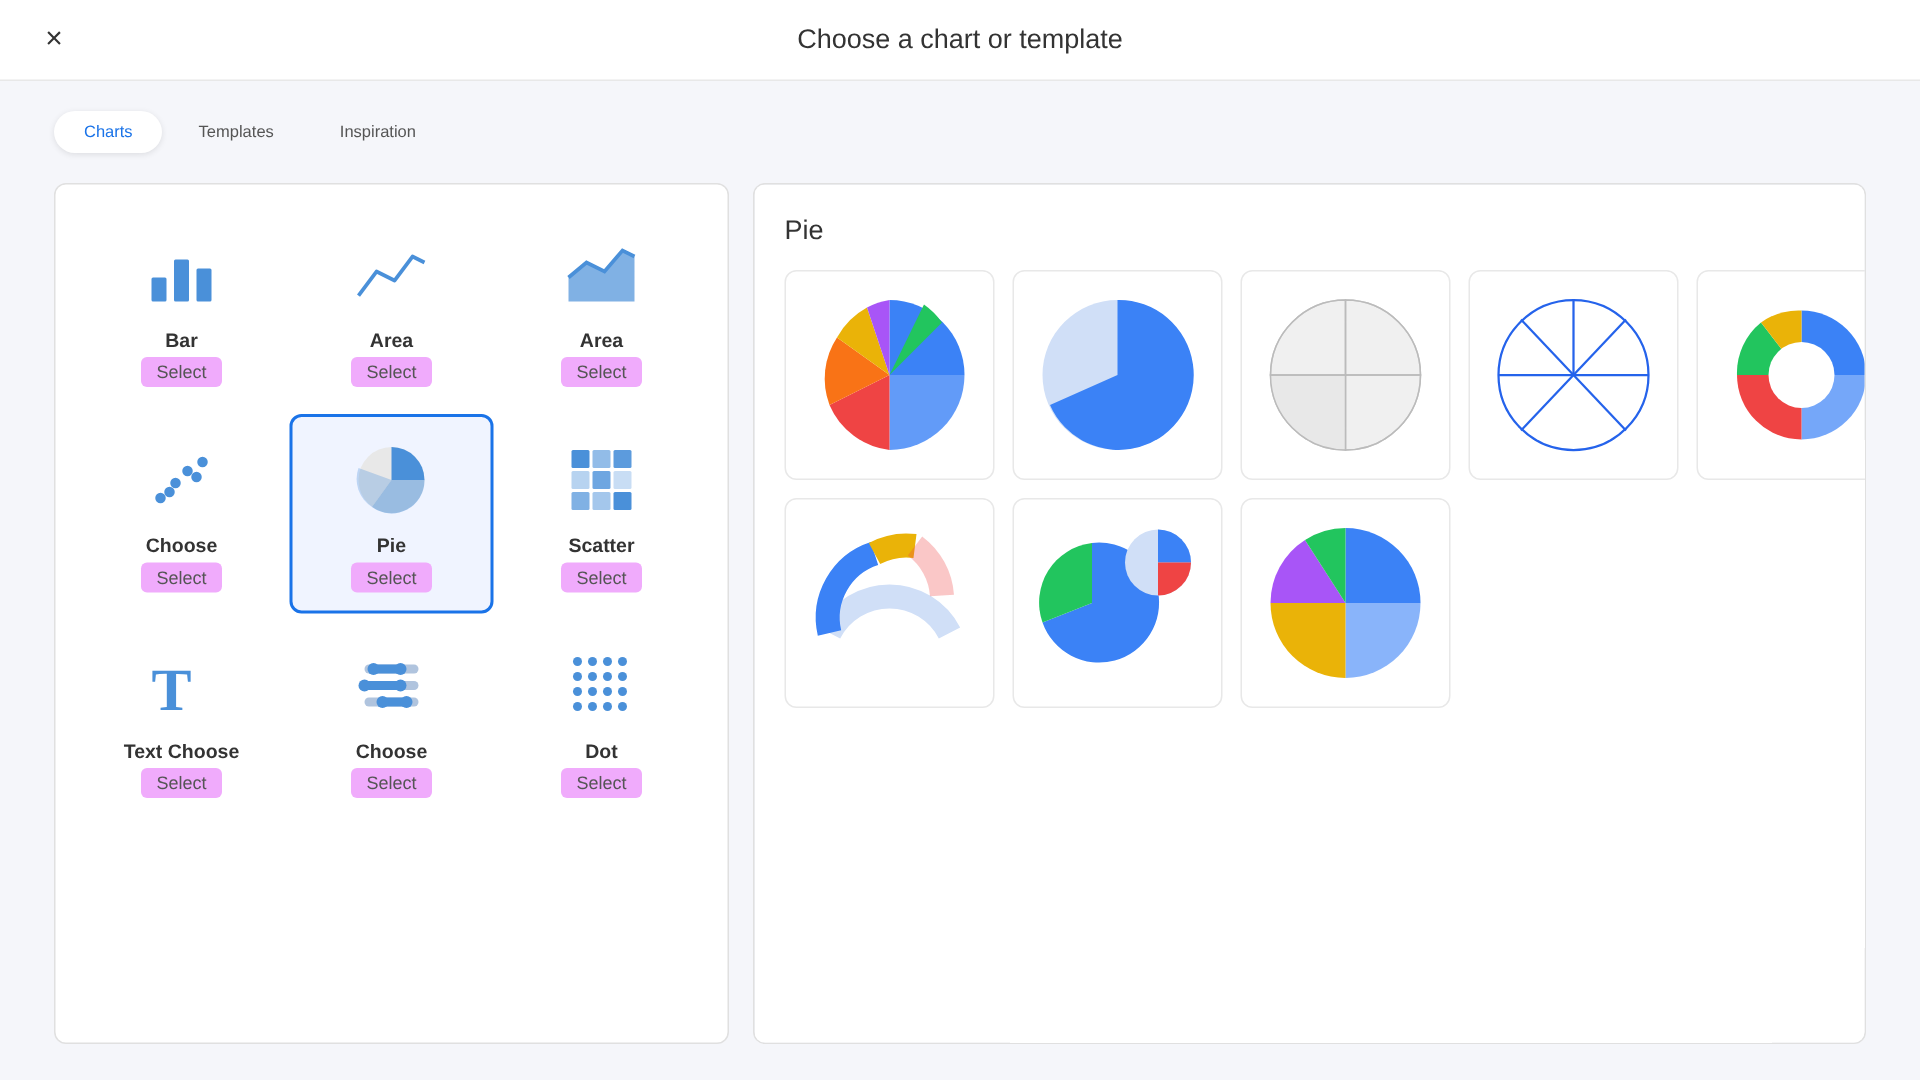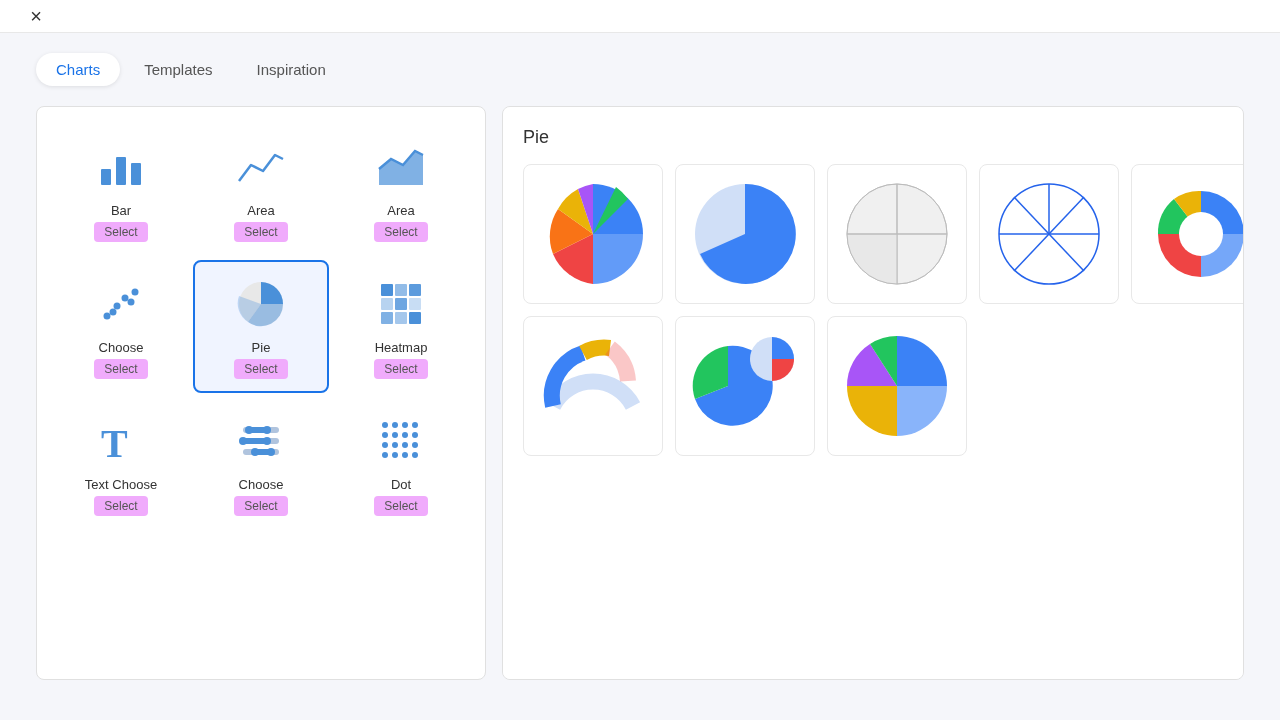--- a/index.html
+++ b/index.html
@@ -45,21 +45,21 @@
     
     .tabs {
       display: flex;
       gap: 4px;
       padding: 20px 36px;
       background: #f5f6fa;
     }
     .tab {
       padding: 8px 20px;
       border-radius: 20px;
-      font-size: 15px;
+      font-size: 11px;
       cursor: pointer;
       color: #555;
       background: transparent;
       border: none;
     }
     .tab.active {
       background: #fff;
       color: #1a73e8;
       font-weight: 500;
       box-shadow: 0 1px 4px rgba(0,0,0,0.1);
@@ -106,21 +106,21 @@
       width: 60px;
       height: 60px;
       display: flex;
       align-items: center;
       justify-content: center;
       margin-bottom: 6px;
     }
     .chart-name {
       font-size: 13px;
       color: #333;
-      font-weight: 400;
+      font-weight: 700;
       margin-bottom: 4px;
     }
     .chart-select-btn {
       font-size: 12px;
       color: #555;
       background: #f0abfc;
       border: none;
       border-radius: 4px;
       padding: 3px 10px;
       cursor: pointer;
@@ -176,20 +176,21 @@
     .range-icon svg { width: 52px; height: 52px; }
     .dot-icon svg { width: 52px; height: 52px; }
   </style>
 </head>
 <body>
 
 <div class="header">
   <div class="close-btn">
     <span>×</span>
   </div>
+  <span class="header-title">Choose a chart or template</span>
 </div>
 
 <div class="tabs">
   <button class="tab active">Charts</button>
   <button class="tab">Templates</button>
   <button class="tab">Inspiration</button>
 </div>
 
 <div class="main">
 
@@ -264,21 +265,21 @@
             <rect x="20" y="6" width="12" height="12" rx="1" fill="#4a90d9" opacity="0.6"></rect>
             <rect x="34" y="6" width="12" height="12" rx="1" fill="#4a90d9" opacity="0.9"></rect>
             <rect x="6" y="20" width="12" height="12" rx="1" fill="#4a90d9" opacity="0.4"></rect>
             <rect x="20" y="20" width="12" height="12" rx="1" fill="#4a90d9" opacity="0.8"></rect>
             <rect x="34" y="20" width="12" height="12" rx="1" fill="#4a90d9" opacity="0.3"></rect>
             <rect x="6" y="34" width="12" height="12" rx="1" fill="#4a90d9" opacity="0.7"></rect>
             <rect x="20" y="34" width="12" height="12" rx="1" fill="#4a90d9" opacity="0.5"></rect>
             <rect x="34" y="34" width="12" height="12" rx="1" fill="#4a90d9"></rect>
           </svg>
         </div>
-        <span class="chart-name">Heatmap</span>
+        <span class="chart-name">Scatter</span>
         <button class="chart-select-btn">Select</button>
       </div>
 
       <div class="chart-item">
         <div class="chart-icon text-icon">
           <svg viewBox="0 0 52 52" fill="none">
             <text x="6" y="42" font-size="40" font-weight="bold" fill="#4a90d9" font-family="serif">T</text>
           </svg>
         </div>
         <span class="chart-name">Text Choose</span>

